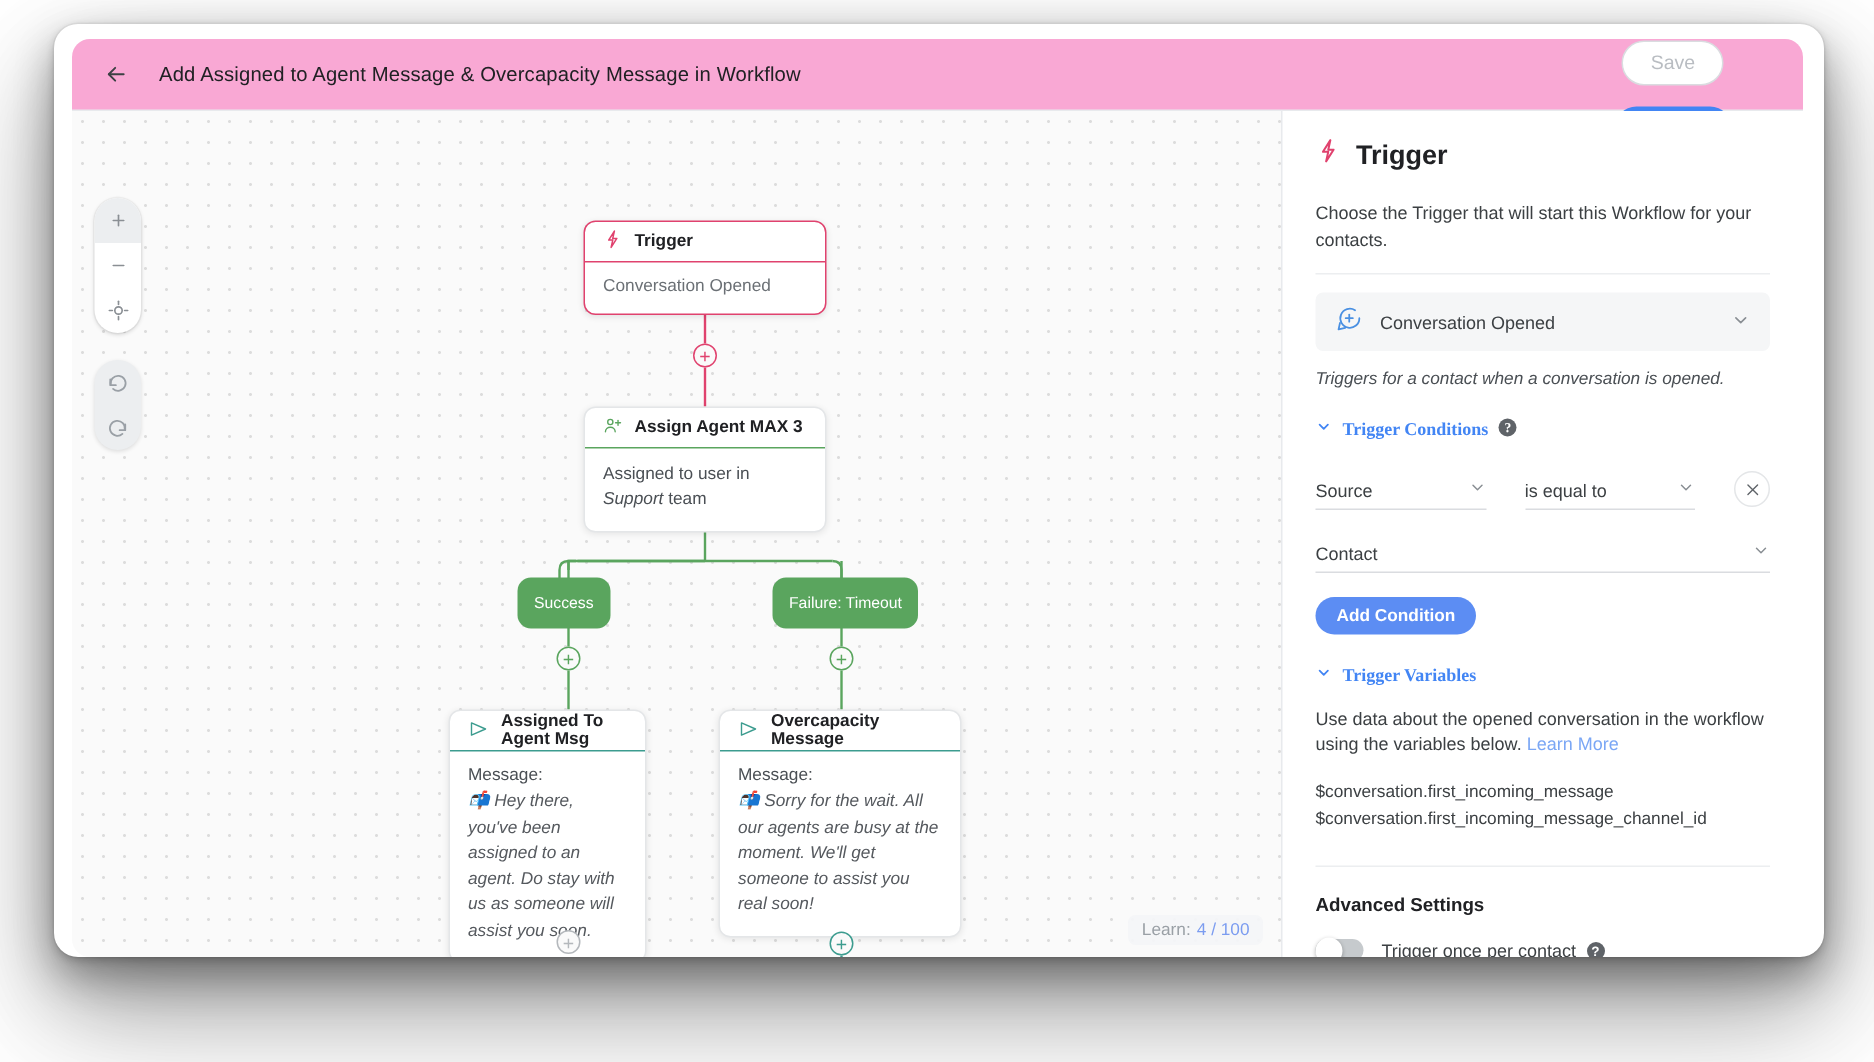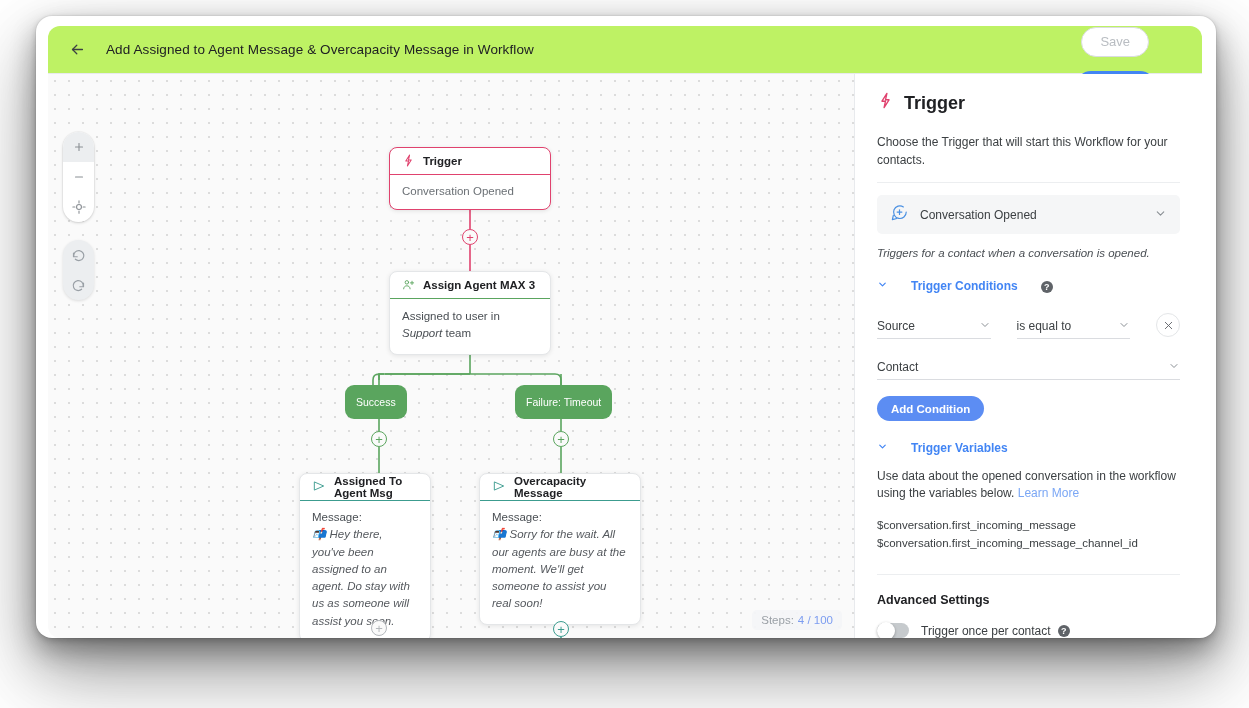--- a/index.html
+++ b/index.html
@@ -31,21 +31,21 @@
     width: 1154px; height: 612px;
     background: #ffffff;
     border-radius: 12px;
     overflow: hidden;
   }
 
   
   #topbar {
     position: absolute; left: 0; top: 0;
     width: 100%; height: 48px;
-    background: #bef264;
+    background: #f9a8d4;
     border-bottom: 1px solid #e8eaed;
     display: flex; align-items: center;
   }
   #back-btn {
     width: 30px; height: 30px; margin-left: 14px;
     display: flex; align-items: center; justify-content: center;
     border-radius: 50%; cursor: pointer;
     color: #3c4043;
   }
   #page-title {
@@ -234,22 +234,22 @@
   #trigger-select-label { font-size: 12px; color: #3c4043; flex: 1; }
   .chev { color: #8a8f94; font-size: 11px; }
 
   #trigger-note {
     margin-top: 13px;
     font-size: 11.5px; font-style: italic; color: #4a4f54;
   }
 
   .section-toggle {
     margin-top: 20px;
-    display: flex; align-items: flex-end; gap: 23px;
-    font-size: 12px; color: #4285f4; font-weight: bold; cursor: pointer;
+    display: flex; align-items: flex-start; gap: 7px;
+    font-size: 12px; color: #4285f4; font-weight: bold; cursor: pointer; font-family: Liberation Serif, serif;
   }
   .help-dot {
     width: 12px; height: 12px; border-radius: 50%;
     background: #5f6368; color: #fff;
     font-size: 9px; font-weight: bold;
     display: inline-flex; align-items: center; justify-content: center;
   }
 
   #condition-row {
     margin-top: 20px;
@@ -467,21 +467,21 @@
       <div class="node-body">
         <div class="msg-label">Message:</div>
         <div class="msg-text">📬 Sorry for the wait. All our agents are busy at the moment. We'll get someone to assist you real soon!</div>
       </div>
     </div>
 
     <div class="plus-node plus-grey" style="left:323px; top:546px;">+</div>
     <div class="plus-node plus-teal" style="left:505px; top:547px;">+</div>
 
     <div id="steps-chip">
-      <span>Steps:</span>
+      <span>Learn:</span>
       <span id="steps-count">4 / 100</span>
     </div>
   </div>
 
   <div id="panel">
 
     <div id="panel-title">
       <span>
         <svg width="17" height="17" viewBox="0 0 24 24" fill="none" stroke="#e0426e" stroke-width="1.9" stroke-linecap="round" stroke-linejoin="round">
           <path d="M14 2 L7 13 h5 l-2 9 7-11 h-5 z"></path>

